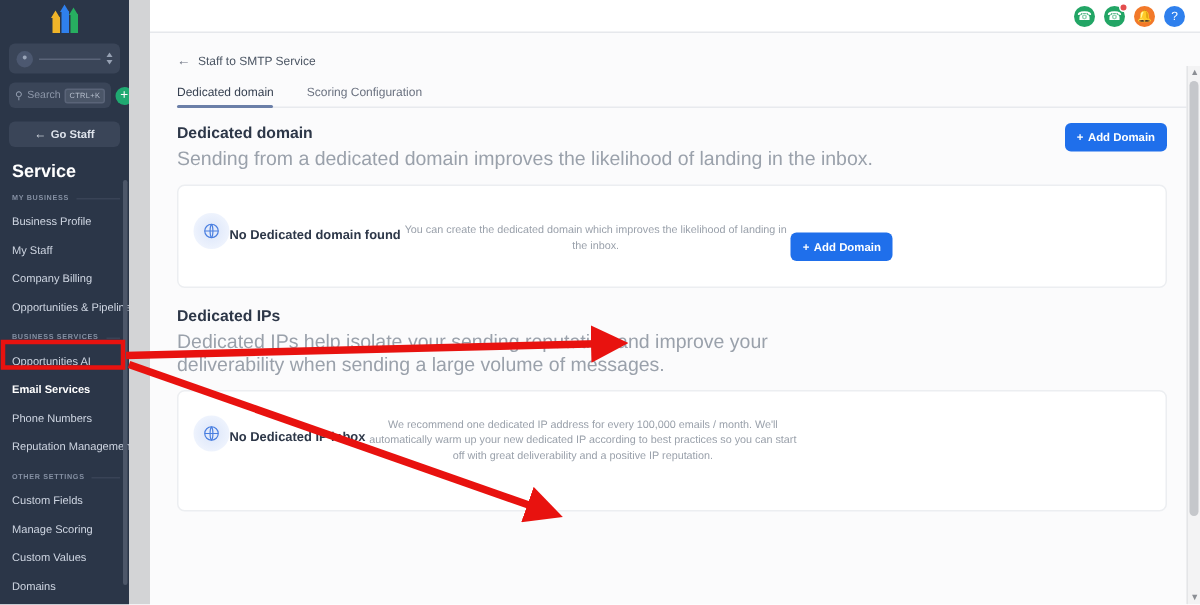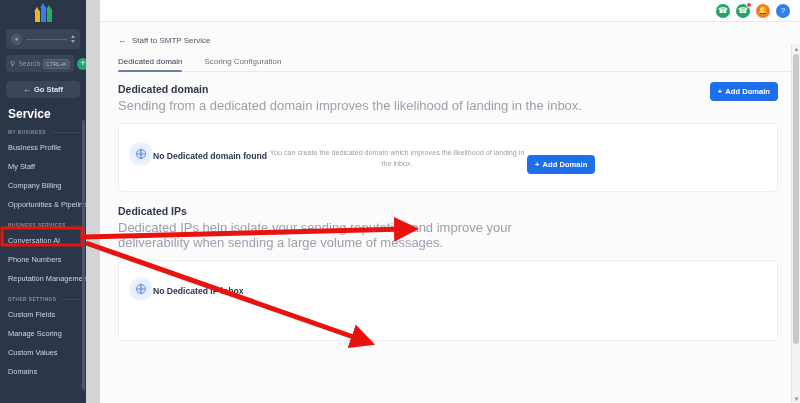--- a/index.html
+++ b/index.html
@@ -260,21 +260,22 @@
           <span class="grp-line"></span>
         </div>
         <div class="nav-item">Business Profile</div>
         <div class="nav-item">My Staff</div>
         <div class="nav-item">Company Billing</div>
         <div class="nav-item">Opportunities &amp; Pipelines</div>
         <div class="grp">
           <span class="grp-label">BUSINESS SERVICES</span>
           <span class="grp-line"></span>
         </div>
-        <div class="nav-item">Conversation AI</div>
+        <div class="nav-item">Opportunities AI</div>
+        <div class="nav-item active">Email Services</div>
         <div class="nav-item">Phone Numbers</div>
         <div class="nav-item">Reputation Management</div>
         <div class="grp">
           <span class="grp-label">OTHER SETTINGS</span>
           <span class="grp-line"></span>
         </div>
         <div class="nav-item">Custom Fields</div>
         <div class="nav-item">Manage Scoring</div>
         <div class="nav-item">Custom Values</div>
         <div class="nav-item">Domains</div>
@@ -339,20 +340,21 @@
       </div>
 
       <div class="card" style="padding:16px 10px 30px 10px">
         <div class="globe-wrap">
           <svg width="12" height="12" viewBox="0 0 24 24" fill="none" stroke="#4a7fe0" stroke-width="1.6">
             <circle cx="12" cy="12" r="9"></circle>
               <path d="M3 12h18M12 3c2.5 3 2.5 15 0 18M12 3c-2.5 3-2.5 15 0 18"></path>
           </svg>
         </div>
         <div class="empty-title">No Dedicated IP inbox</div>
+        <div class="empty-desc" style="max-width:290px">We recommend one dedicated IP address for every 100,000 emails / month. We'll automatically warm up your new dedicated IP according to best practices so you can start off with great deliverability and a positive IP reputation.</div>
       </div>
 
       <div class="page-scroll-track">
         <div class="scroll-arrow" style="top:0">▲</div>
         <div class="page-scroll-thumb"></div>
         <div class="scroll-arrow" style="bottom:0">▼</div>
       </div>
 
     </div>
   </div>

